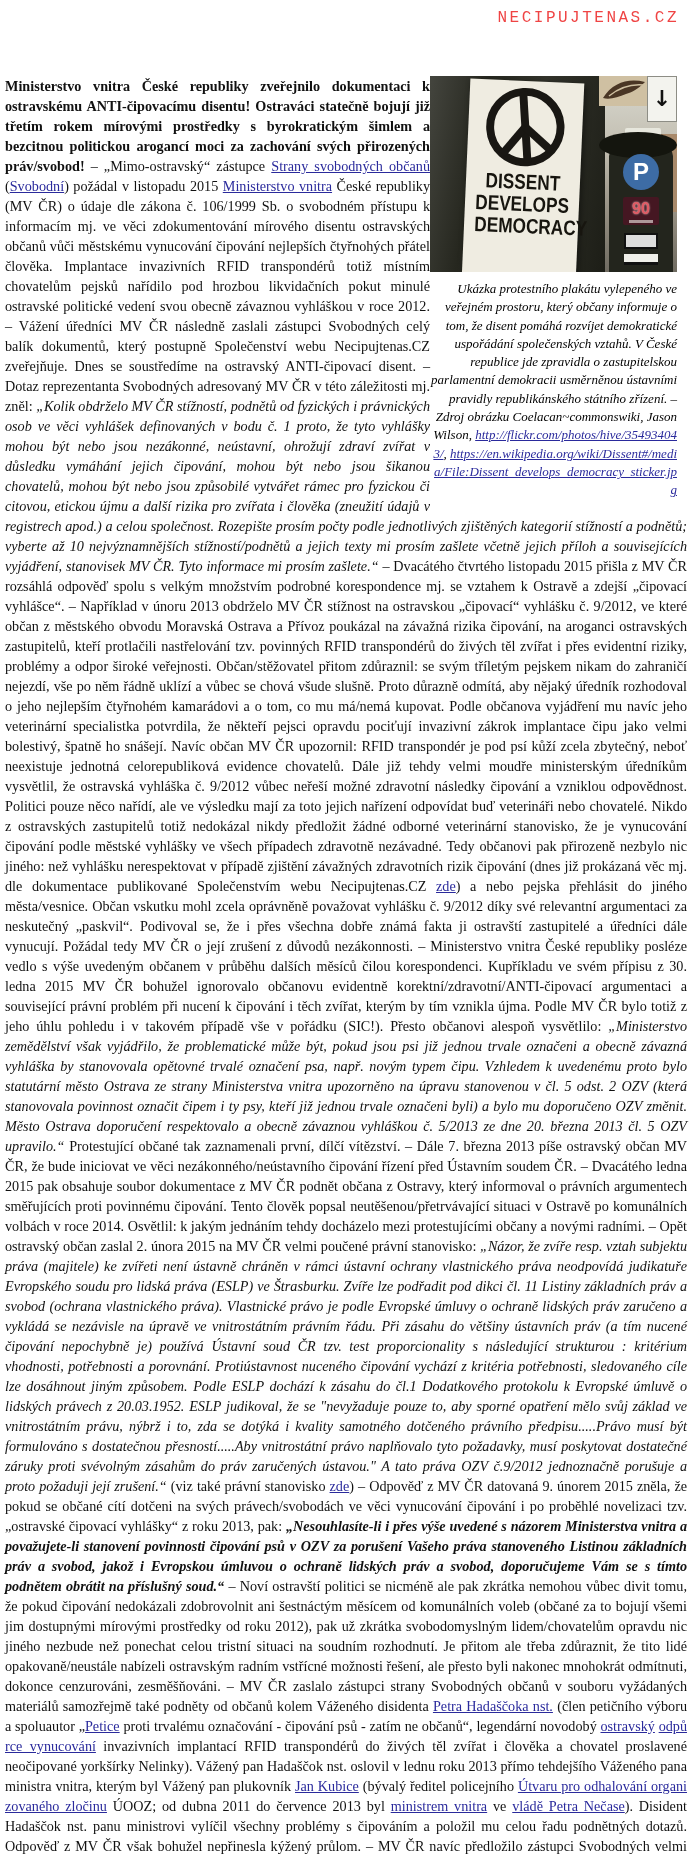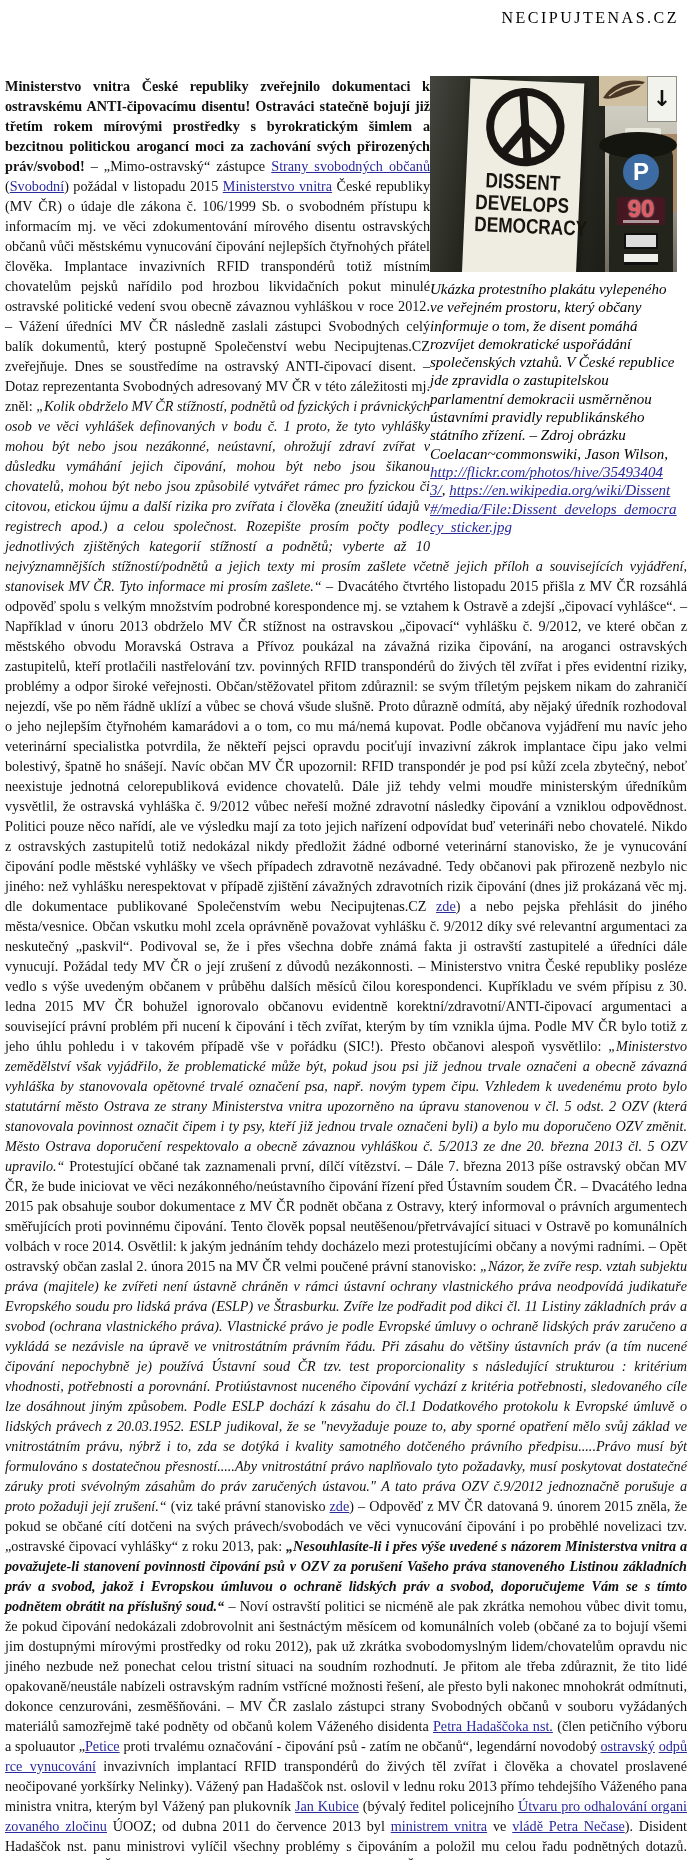--- a/index.html
+++ b/index.html
@@ -1,18 +1,18 @@
 <!DOCTYPE html>
 <html lang="cs" style="--page-bg: #ffffff; --text-color: #111111; --link-color: #2a2a9c; --p-badge-blue: #3d6ca5; --meter-red: #e05a63; --meter-red-bg: #451722;"><head>
 <meta charset="utf-8">
 <style>
   html,body{margin:0;padding:0;background:#fff;}
   .page{width:690px;min-height:1860px;background:var(--page-bg,#fff);box-sizing:border-box;
         padding:0 3px 30px 5px;color:var(--text-color,#111);}
-  .hand{font-family:Liberation Serif, serif;color:#000000;}
+  .hand{font-family:Liberation Mono, monospace;color:#ef4444;}
   .header-logo{padding:9px 8px 0 0;text-align:right;font-size:16px;letter-spacing:2.5px;height:32px;box-sizing:border-box;}
   .article{font-family:"Liberation Serif",serif;font-size:14.2px;line-height:20px;text-align:justify;}
   .body-par{margin:44px 0 0 0;}
   .b{font-weight:bold;margin-top:35px;}
   .i{font-style:italic;}
   a.lnk{color:var(--link-color,#2a2a9c);word-break:break-all;cursor:pointer;}
   
   .photo-figure{float:right;width:247px;margin:0 0 4px 10px;}
   .photo{position:relative;width:247px;height:196px;overflow:hidden;background:#2c2d27;}
   .ph-pole{position:absolute;left:0;top:0;width:178px;height:100%;
@@ -23,32 +23,32 @@
   .ph-building2{position:absolute;right:26px;top:92px;width:18px;height:50px;background:#8d765e;}
   .ph-hand-sign{position:absolute;right:30px;top:0;width:48px;height:30px;background:#cfc0a2;}
   .ph-arrow-sign{position:absolute;right:0;top:0;width:30px;height:46px;background:#f3f3ee;border:1px solid #8d8d85;
            box-sizing:border-box;text-align:center;font-family:"DejaVu Sans",sans-serif;
            font-weight:bold;font-size:22px;line-height:44px;color:#111;}
   .ph-plate{position:absolute;right:16px;top:52px;width:36px;height:17px;background:#e9e9e0;border-radius:2px;opacity:.92;}
   .ph-meter{position:absolute;right:4px;top:70px;width:64px;height:126px;background:#23251d;border-radius:10px 10px 0 0;}
   .ph-meter:before{content:"";position:absolute;left:-10px;right:-4px;top:-14px;height:26px;background:#14150e;border-radius:50%;}
   .ph-p{position:relative;width:36px;height:36px;margin:8px auto 0;border-radius:50%;background:var(--p-badge-blue,#3d6ca5);
         color:#fff;font-family:"Liberation Sans",sans-serif;font-weight:bold;font-size:24px;line-height:36px;text-align:center;}
-  .ph-90{position:relative;width:48px;margin:7px auto 0;background:var(--meter-red-bg,#451722);border-radius:2px;
-        color:var(--meter-red,#e05a63);font-family:"Liberation Sans",sans-serif;font-weight:bold;font-size:24px;
+  .ph-90{position:relative;width:36px;margin:7px auto 0;background:var(--meter-red-bg,#451722);border-radius:2px;
+        color:var(--meter-red,#e05a63);font-family:"Liberation Sans",sans-serif;font-weight:bold;font-size:16px;
         line-height:22px;text-align:center;text-shadow:0 0 2px #f7d7d7;padding:1px 0 5px;}
   .ph-90:after{content:"";position:absolute;left:6px;right:6px;bottom:2px;height:3px;background:#c8b9b9;opacity:.8;}
   .ph-stick1{position:relative;width:30px;height:12px;margin:8px auto 0;background:#ddd;border:2px solid #111;}
   .ph-stick2{position:relative;width:34px;height:8px;margin:5px auto 0;background:#f0f0ea;border-bottom:3px solid #111;}
   .ph-sticker{position:absolute;left:36px;top:5px;width:114px;height:200px;background:#efece1;
         transform:rotate(2.5deg);box-shadow:2px 2px 6px rgba(0,0,0,.45);text-align:center;}
   .peace{display:block;margin:2px auto 0;transform:rotate(-6deg);}
   .sticker-line{font-family:"Liberation Sans",sans-serif;font-weight:bold;font-size:21px;line-height:22px;
         color:#17150f;transform:scaleX(.82);letter-spacing:0;}
-  .caption{font-style:italic;font-size:15px;line-height:18.3px;text-align:left;margin-top:8px;color:#000;}
+  .caption{font-style:italic;font-size:13px;line-height:18.3px;text-align:right;margin-top:8px;color:#000;}
 </style>
 </head>
 <body>
 
 <div class="page">
 
   <div class="header-logo hand">NECIPUJTENAS.CZ</div>
 
   <div class="article">
 

